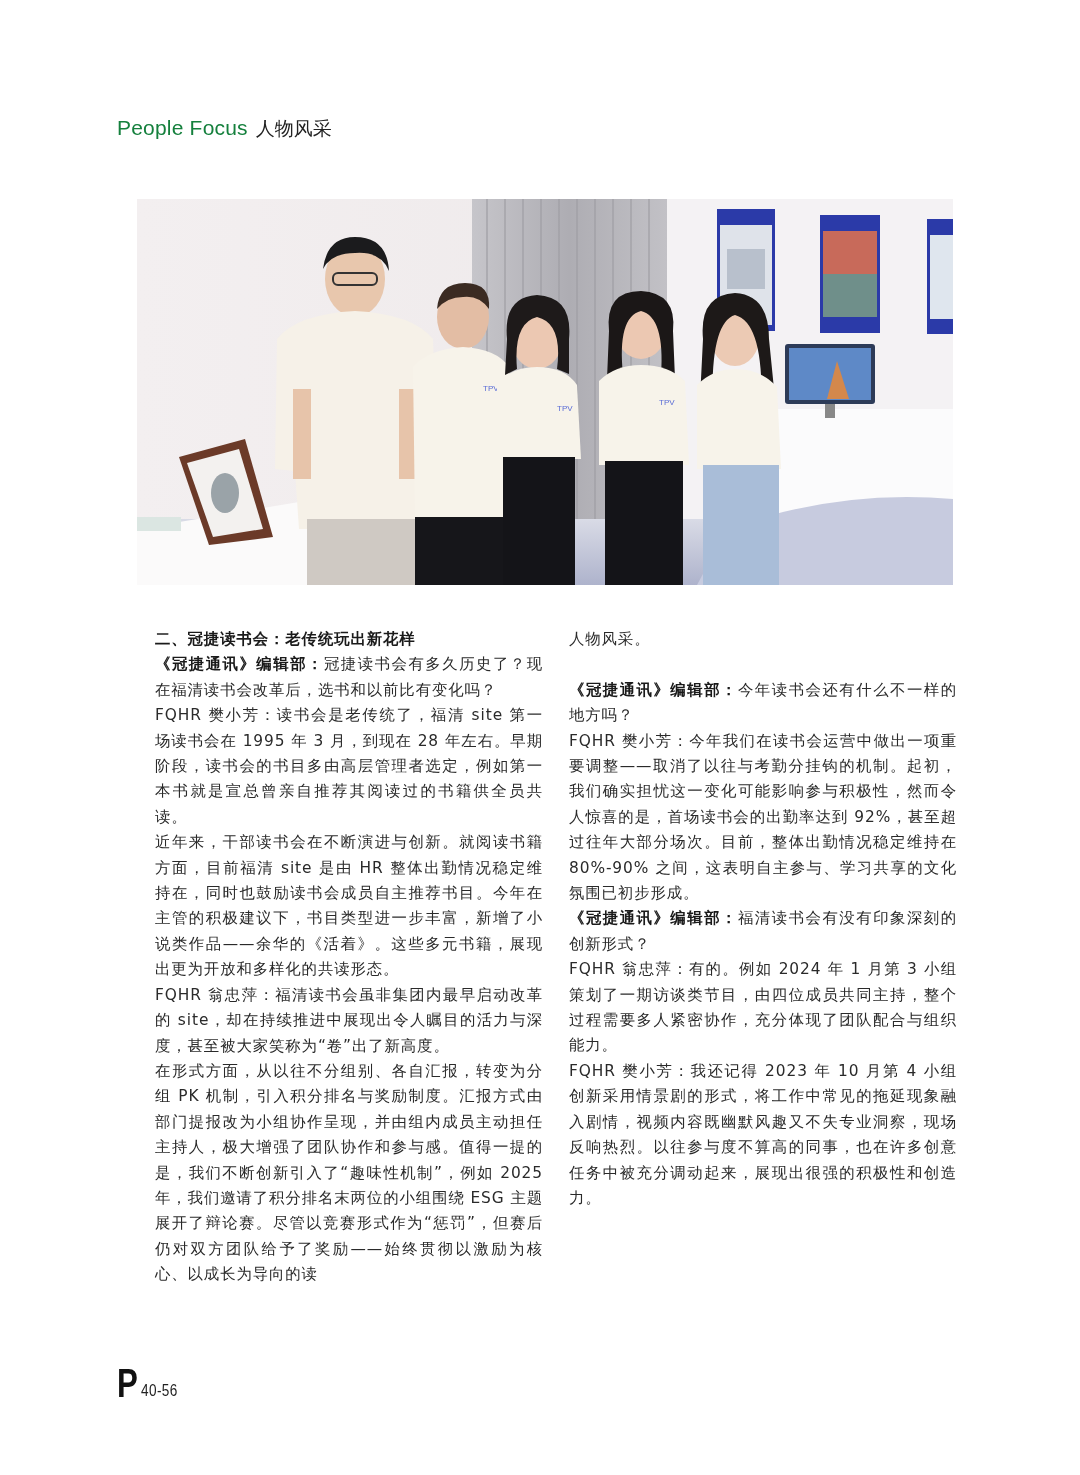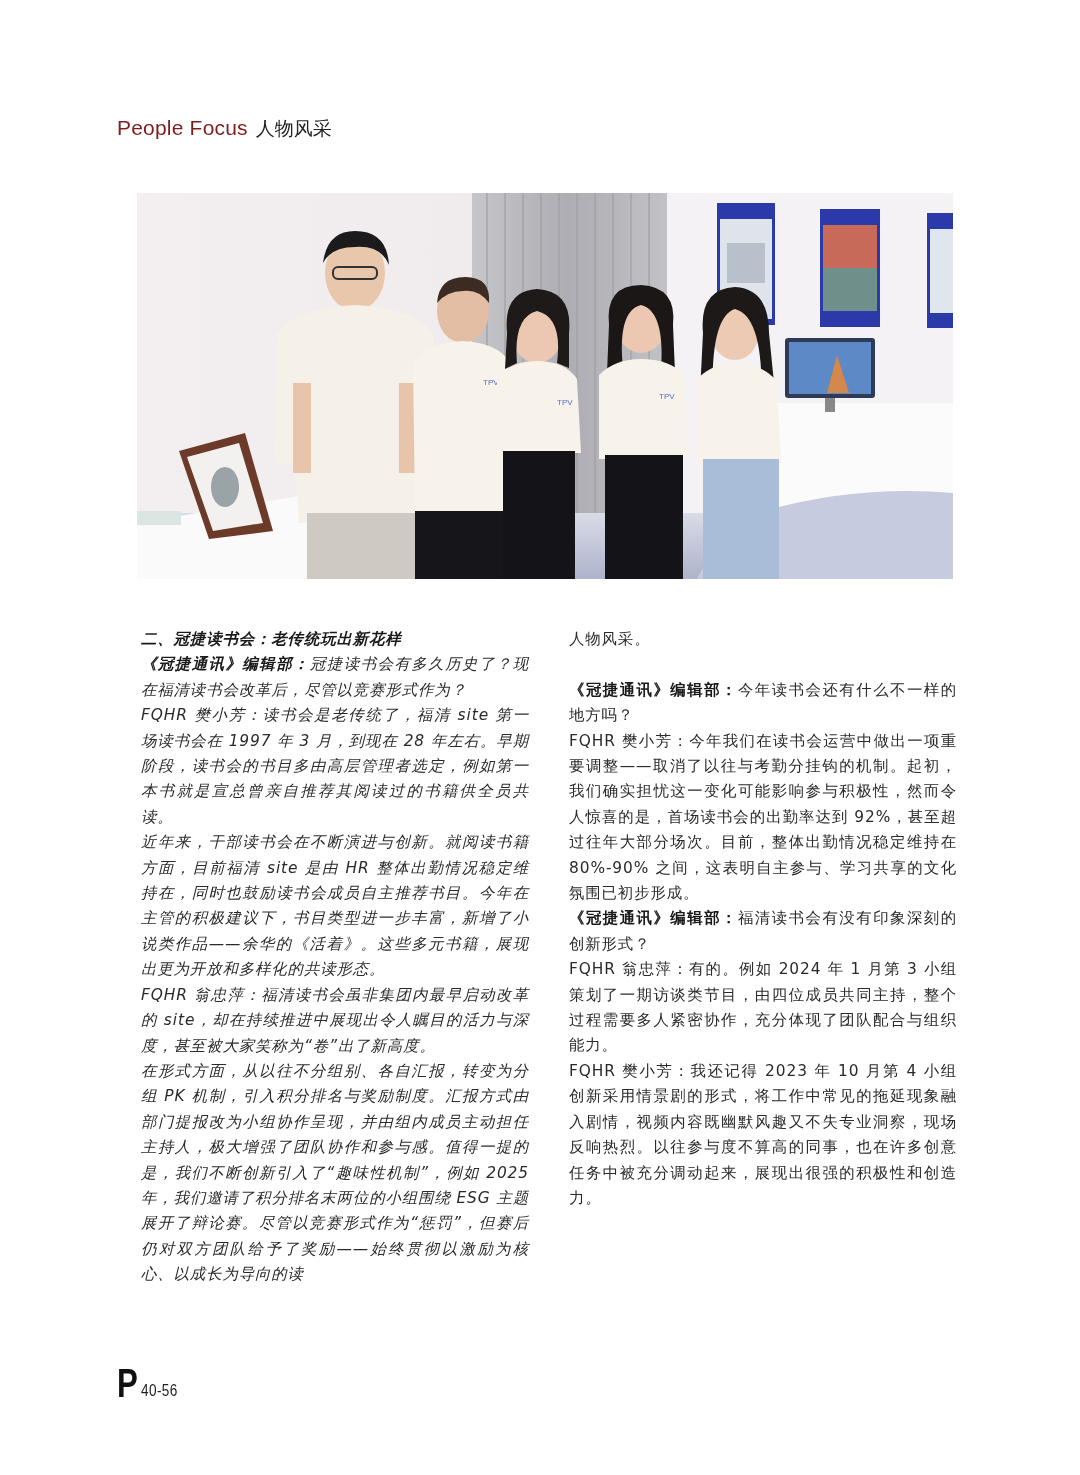--- a/index.html
+++ b/index.html
@@ -1,26 +1,26 @@
 <!DOCTYPE html>
 <html><head>
 <meta charset="utf-8">
 <style>
   * { box-sizing: border-box; margin: 0; padding: 0; }
   html, body { width: 1080px; height: 1475px; background: #ffffff; overflow: hidden; }
   body { position: relative; font-family: "DejaVu Sans", "Liberation Sans", sans-serif; color: #222; }
 
   .header { position: absolute; left: 117px; top: 116px; height: 30px; display: flex; align-items: baseline; }
-  .header-en { font-family: "Liberation Sans", sans-serif; font-size: 21px; color: #7f1d1d; letter-spacing: 0.2px; }
+  .header-en { font-family: "Liberation Sans", sans-serif; font-size: 21px; color: #15803d; letter-spacing: 0.2px; }
   .header-cn { font-family: Liberation Sans, sans-serif; font-size: 19px; color: #222; margin-left: 8px; }
 
-  .photo { position: absolute; left: 137px; top: 193px; width: 816px; height: 386px; overflow: hidden; background: #ef4444; }
+  .photo { position: absolute; left: 137px; top: 199px; width: 816px; height: 386px; overflow: hidden; background: #ef4444; }
 
   .col { position: absolute; top: 627px; width: 388px; font-size: 15.4px; line-height: 25.4px; color: #2a2a2a; letter-spacing: 0.9px; text-align: justify; }
-  .col-left { left: 141px; font-style: italic; }
+  .col-left { left: 155px; }
   .col-right { left: 569px; }
   .col p { margin: 0; }
   .col .heading { font-weight: bold; color: #1a1a1a; }
   .col .q { }
   .col .q b { font-weight: bold; color: #1a1a1a; }
   .col .a b { font-weight: normal; }
   .col .gap { height: 25.4px; }
 
   .footer { position: absolute; left: 117px; top: 1366px; display: flex; align-items: flex-end; }
   .footer-p { font-family: "Liberation Sans", sans-serif; font-weight: bold; font-size: 40px; line-height: 34px; color: #111; transform: scaleX(0.78); transform-origin: left bottom; width: 23px; }
@@ -132,22 +132,22 @@
       <ellipse cx="598" cy="136" rx="25" ry="31" fill="#eccab4"></ellipse>
       <path d="M566 140 Q562 96 598 94 Q632 96 632 140 L640 220 L624 214 Q628 124 598 116 Q572 124 576 214 L562 220 Z" fill="#1d1918"></path>
       <path d="M560 186 Q576 170 598 170 Q624 170 640 188 L644 270 L560 270 Z" fill="#f7f3ea"></path>
       <rect x="566" y="266" width="76" height="120" fill="#a9bdd8"></rect>
     </g>
   </svg>
 </div>
 
 <div class="col col-left">
   <p class="heading">二、冠捷读书会：老传统玩出新花样</p>
-  <p class="q"><b>《冠捷通讯》编辑部：</b><span>冠捷读书会有多久历史了？现在福清读书会改革后，尽管以竞赛形式作为？</span></p>
-  <p class="a"><b>FQHR 樊小芳：</b><span>读书会是老传统了，福清 site 第一场读书会在 1997 年 3 月，到现在 28 年左右。早期阶段，读书会的书目多由高层管理者选定，例如第一本书就是宣总曾亲自推荐其阅读过的书籍供全员共读。</span></p>
+  <p class="q"><b>《冠捷通讯》编辑部：</b><span>冠捷读书会有多久历史了？现在福清读书会改革后，选书和以前比有变化吗？</span></p>
+  <p class="a"><b>FQHR 樊小芳：</b><span>读书会是老传统了，福清 site 第一场读书会在 1995 年 3 月，到现在 28 年左右。早期阶段，读书会的书目多由高层管理者选定，例如第一本书就是宣总曾亲自推荐其阅读过的书籍供全员共读。</span></p>
   <p>近年来，干部读书会在不断演进与创新。就阅读书籍方面，目前福清 site 是由 HR 整体出勤情况稳定维持在，同时也鼓励读书会成员自主推荐书目。今年在主管的积极建议下，书目类型进一步丰富，新增了小说类作品——余华的《活着》。这些多元书籍，展现出更为开放和多样化的共读形态。</p>
   <p class="a"><b>FQHR 翁忠萍：</b><span>福清读书会虽非集团内最早启动改革的 site，却在持续推进中展现出令人瞩目的活力与深度，甚至被大家笑称为“卷”出了新高度。</span></p>
   <p>在形式方面，从以往不分组别、各自汇报，转变为分组 PK 机制，引入积分排名与奖励制度。汇报方式由部门提报改为小组协作呈现，并由组内成员主动担任主持人，极大增强了团队协作和参与感。值得一提的是，我们不断创新引入了“趣味性机制”，例如 2025 年，我们邀请了积分排名末两位的小组围绕 ESG 主题展开了辩论赛。尽管以竞赛形式作为“惩罚”，但赛后仍对双方团队给予了奖励——始终贯彻以激励为核心、以成长为导向的读</p>
 </div>
 
 <div class="col col-right">
   <p>人物风采。</p>
   <div class="gap"></div>
   <p class="q"><b>《冠捷通讯》编辑部：</b><span>今年读书会还有什么不一样的地方吗？</span></p>
   <p class="a"><b>FQHR 樊小芳：</b><span>今年我们在读书会运营中做出一项重要调整——取消了以往与考勤分挂钩的机制。起初，我们确实担忧这一变化可能影响参与积极性，然而令人惊喜的是，首场读书会的出勤率达到 92%，甚至超过往年大部分场次。目前，整体出勤情况稳定维持在 80%-90% 之间，这表明自主参与、学习共享的文化氛围已初步形成。</span></p>

